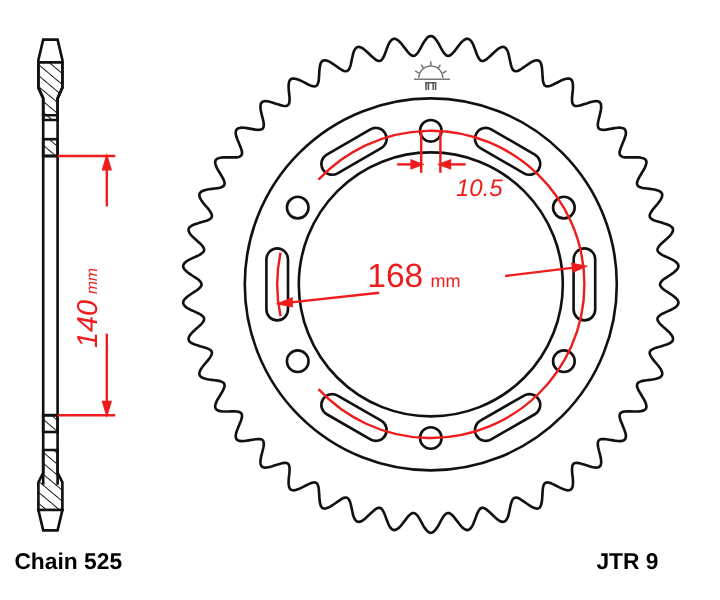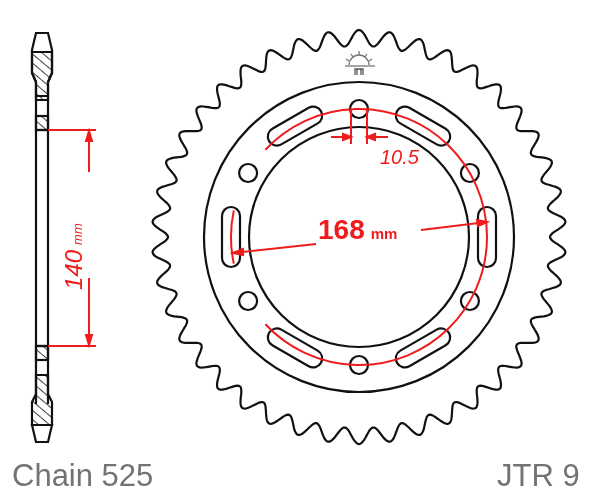--- a/index.html
+++ b/index.html
@@ -1,22 +1,22 @@
 <!DOCTYPE html>
 <html><head>
 <meta charset="utf-8">
 <style>
   html, body { margin: 0; padding: 0; background: #ffffff; }
   body { width: 600px; height: 500px; position: relative; overflow: hidden; font-family: "Liberation Sans", sans-serif; }
   #drawing { position: absolute; left: 0; top: 0; width: 600px; height: 500px; }
-  .label-bottom { position: absolute; font-weight: normal; font-size: 31px; color: #737373; font-family: "Liberation Sans", sans-serif; letter-spacing: 0px; }
+  .label-bottom { position: absolute; font-weight: bold; font-size: 19px; color: #000000; font-family: "Liberation Sans", sans-serif; letter-spacing: 0px; }
   #chain-label { left: 12px; top: 458px; }
   #part-label { left: 497px; top: 458px; }
   .dim-text { position: absolute; color: #ee1c1c; font-family: "Liberation Sans", sans-serif; white-space: nowrap; }
-  #dim-pcd { left: 318px; top: 214px; font-size: 28px; font-weight: bold; }
+  #dim-pcd { left: 306px; top: 214px; font-size: 28px; }
   #dim-pcd .unit { font-size: 15px; margin-left: 6px; }
   #dim-hole { left: 368px; top: 146px; font-size: 20px; font-style: italic; margin-left: 12px; }
   #dim-width { left: 60px; top: 290px; font-size: 24px; font-style: italic; transform: rotate(-90deg); transform-origin: 0 0; }
   #dim-width .unit { font-size: 13px; margin-left: 5px; }
 </style>
 </head>
 <body>
 
 <svg id="drawing" viewBox="0 0 600 500" xmlns="http://www.w3.org/2000/svg">
 

